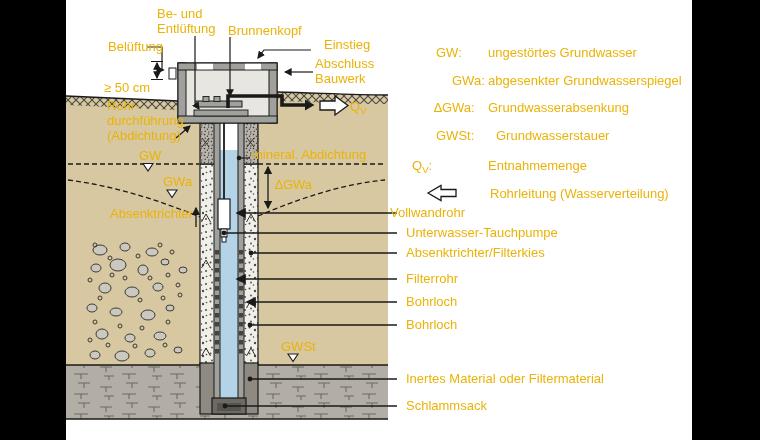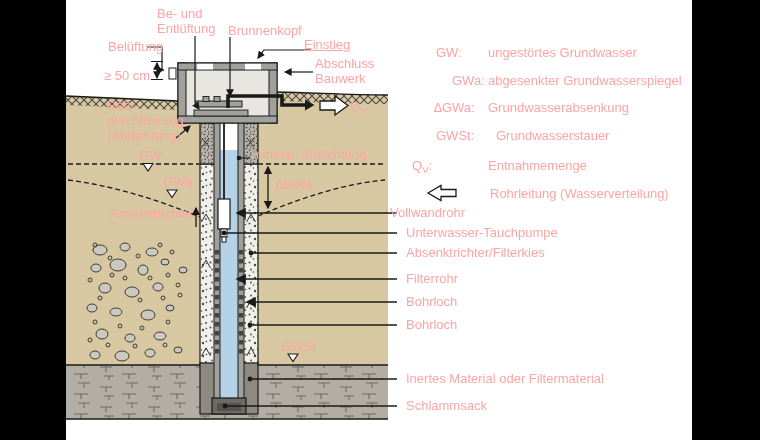--- a/index.html
+++ b/index.html
@@ -3,21 +3,21 @@
 <meta charset="utf-8">
 <style>
   html,body{margin:0;padding:0;background:#000;}
   #stage{position:relative;width:760px;height:440px;background:#000;overflow:hidden;
          font-family:"Liberation Sans",sans-serif;}
   #content-bg{position:absolute;left:66px;top:0;width:626px;height:440px;background:#fff;}
   .bar{position:absolute;top:0;height:440px;background:#000;}
   #bar-left{left:0;width:66px;}
   #bar-right{left:692px;width:68px;}
   svg.diagram{position:absolute;left:0;top:0;}
-  .label{position:absolute;font-size:13px;line-height:15px;color:#fca5a5;white-space:nowrap;}
+  .label{position:absolute;font-size:13px;line-height:15px;color:#eab308;white-space:nowrap;}
   .sub{font-size:9.5px;position:relative;top:3px;}
 </style>
 </head>
 <body>
 
 <div id="stage">
   <div id="content-bg"></div>
 
   <svg class="diagram" width="760" height="440" viewBox="0 0 760 440">
     <defs>
@@ -232,27 +232,27 @@
     </g>
 
     <polygon points="428,193 441,185.5 441,189.5 456,189.5 456,196.5 441,196.5 441,200.5" fill="#ffffff" stroke="#1a1a1a" stroke-width="1.3"></polygon>
   </svg>
 
   <div class="label" style="left:157px;top:6px;">
     <div>Be- und</div>
     <div>Entlüftung</div>
   </div>
   <div class="label" style="left:228px;top:23px;">Brunnenkopf</div>
-  <div class="label" style="left:304px;top:37px;text-decoration:underline;">Einstieg</div>
+  <div class="label" style="left:324px;top:37px;">Einstieg</div>
   <div class="label" style="left:315px;top:56px;">
     <div>Abschluss</div>
     <div>Bauwerk</div>
   </div>
   <div class="label" style="left:108px;top:39px;">Belüftung</div>
-  <div class="label" style="left:104px;top:68px;text-align:center;">≥ 50 cm</div>
+  <div class="label" style="left:104px;top:80px;text-align:center;">≥ 50 cm</div>
   <div class="label" style="left:107px;top:98px;">
     <div>Rohr-</div>
     <div>durchführung</div>
     <div>(Abdichtung)</div>
   </div>
   <div class="label" style="left:139px;top:148px;">GW</div>
   <div class="label" style="left:163px;top:174px;">GWa</div>
   <div class="label" style="left:252px;top:147px;">mineral. Abdichtung</div>
   <div class="label" style="left:275px;top:177px;">∆GWa</div>
   <div class="label" style="left:110px;top:206px;">Absenktrichter</div>

